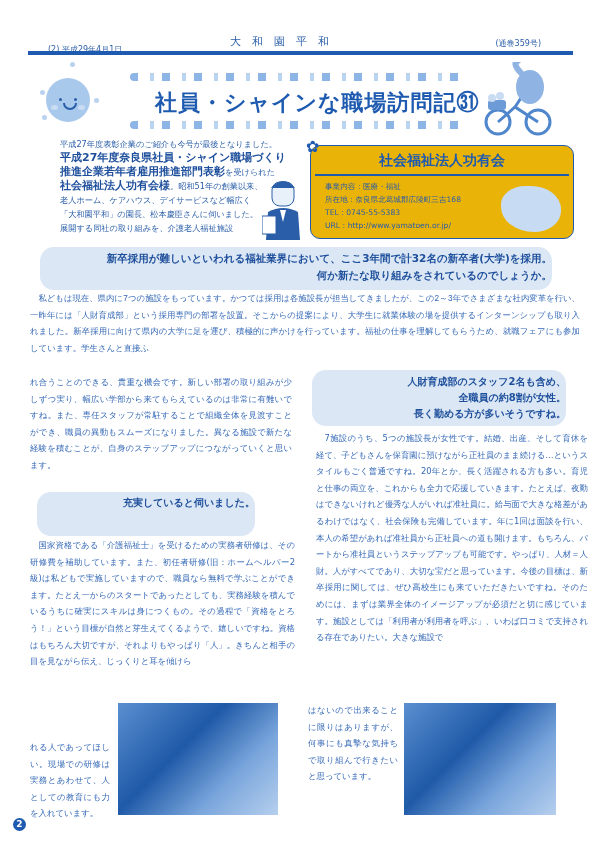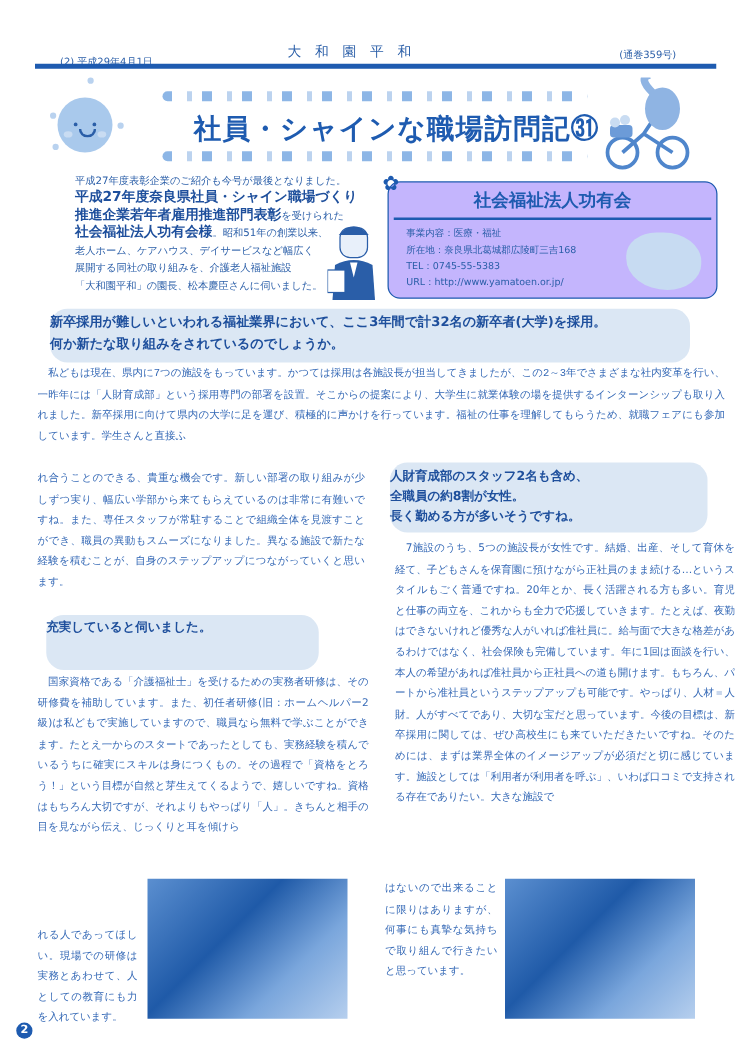--- a/index.html
+++ b/index.html
@@ -19,27 +19,27 @@
   .dot { position:absolute; width:5px; height:5px; border-radius:50%; background:#b9d2ef; }
   .title { left:115px; top:88px; font-size:22px; font-weight:bold; color:#1e5bb0; letter-spacing:1px; white-space:nowrap;margin-left:40px; }
   .flowerline { position:absolute; left:130px; width:340px; height:8px;
       background:repeating-linear-gradient(90deg,#8db6e6 0 8px,transparent 8px 20px,#bcd3ef 20px 24px,transparent 24px 32px); border-radius:4px; }
   .bike { left:480px; top:62px; width:80px; height:75px; }
   
   .intro { left:60px; top:137px; width:240px; font-size:8.2px; line-height:14px; color:#2a5ea8; }
   .intro b { color:#1e4f9c; font-size:11px; }
   .person { left:262px; top:178px; width:42px; height:62px; }
   
-  .orgbox { left:310px; top:145px; width:262px; height:92px; border:1.5px solid #1e5bb0; border-radius:10px; background:#c4b5fd; }
+  .orgbox { left:310px; top:145px; width:262px; height:92px; border:1.5px solid #1e5bb0; border-radius:10px; background:#eab308; }
   .org-title { left:0; top:6px; width:262px; text-align:center; font-size:14px; font-weight:bold; color:#1e5bb0; }
   .org-rule { left:4px; top:28px; width:254px; height:1.5px; background:#1e5bb0; }
   .org-lines { left:14px; top:34px; font-size:7.6px; line-height:13px; color:#2a5ea8; }
   .map { left:190px; top:40px; width:60px; height:46px; border-radius:40% 50% 45% 55%; background:#c7dbf2; }
   
-  .qbox { background:#dbe7f4; border-radius:14px; color:#1e4f9c; font-weight:bold; text-align:left; }
+  .qbox { background:#dbe7f4; border-radius:14px; color:#1e4f9c; font-weight:bold; text-align:right; }
   .q1 { left:40px; top:247px; width:512px; height:40px; font-size:10.5px; line-height:17px; padding-top:3px; }
   .q2 { left:37px; top:492px; width:218px; height:42px; font-size:10px; line-height:17px; padding-top:2px; }
   .q3 { left:312px; top:370px; width:254px; height:52px; font-size:10px; line-height:16px; padding-top:4px; }
   
   .para { font-size:8.4px; line-height:16.6px; color:#3569b6; text-align:justify; }
   .p1 { left:30px; top:291px; width:550px;font-family:Liberation Mono, monospace; }
   .p1b { left:30px; top:374px; width:262px; }
   .p2 { left:30px; top:537px; width:265px; }
   .p2b { left:30px; top:739px; width:80px; }
   .p3 { left:316px; top:430px; width:272px; }
@@ -81,22 +81,22 @@
   <circle cx="12" cy="36" r="4" fill="#c9dcf2"></circle>
     <circle cx="20" cy="34" r="4" fill="#c9dcf2"></circle>
 </svg>
 
 <div class="abs intro">
   <div>平成27年度表彰企業のご紹介も今号が最後となりました。</div>
   <div><b>平成27年度奈良県社員・シャイン職場づくり</b></div>
   <div><b>推進企業若年者雇用推進部門表彰</b><span>を受けられた</span></div>
   <div><b>社会福祉法人功有会様</b><span>。昭和51年の創業以来、</span></div>
   <div>老人ホーム、ケアハウス、デイサービスなど幅広く</div>
+  <div>「大和園平和」の園長、松本慶臣さんに伺いました。</div>
   <div>展開する同社の取り組みを、介護老人福祉施設</div>
-  <div>「大和園平和」の園長、松本慶臣さんに伺いました。</div>
 </div>
 <svg class="abs person" viewBox="0 0 42 62">
   <rect x="10" y="4" width="22" height="24" rx="8" fill="#e8f0fa" stroke="#2a5ea8"></rect>
   <path d="M9 10 Q21 -4 33 10" fill="#2a5ea8"></path>
   <path d="M4 62 L6 34 Q21 26 36 34 L38 62 Z" fill="#2a5ea8"></path>
   <path d="M18 32 L21 44 L24 32" fill="#ffffff"></path>
   <rect x="0" y="38" width="14" height="18" fill="#fff" stroke="#2a5ea8"></rect>
 </svg>
 
 <div class="abs orgbox">

